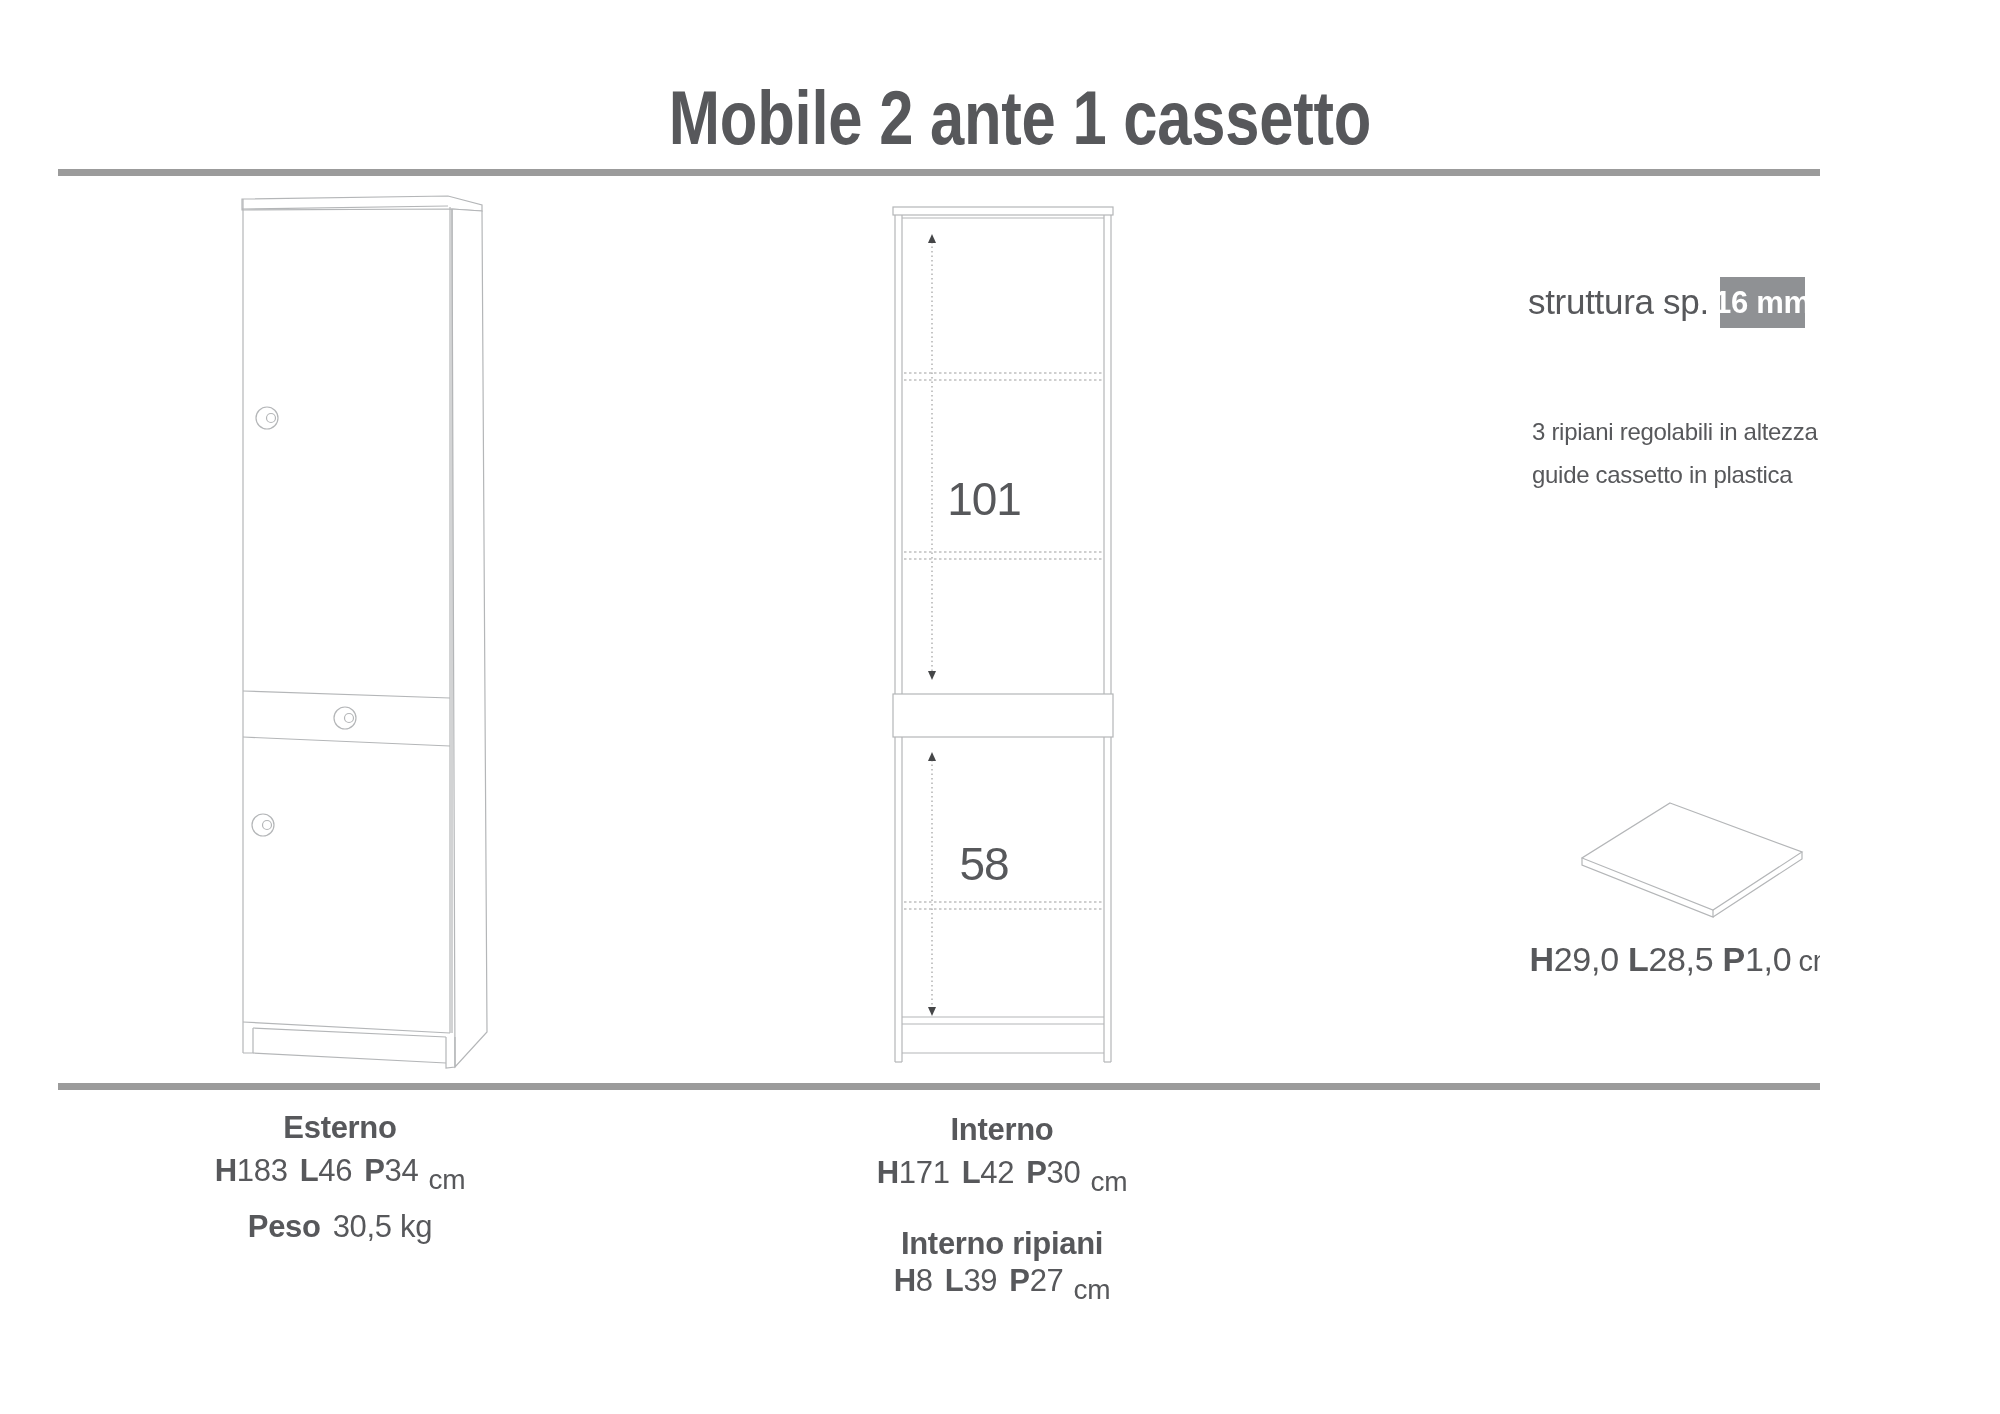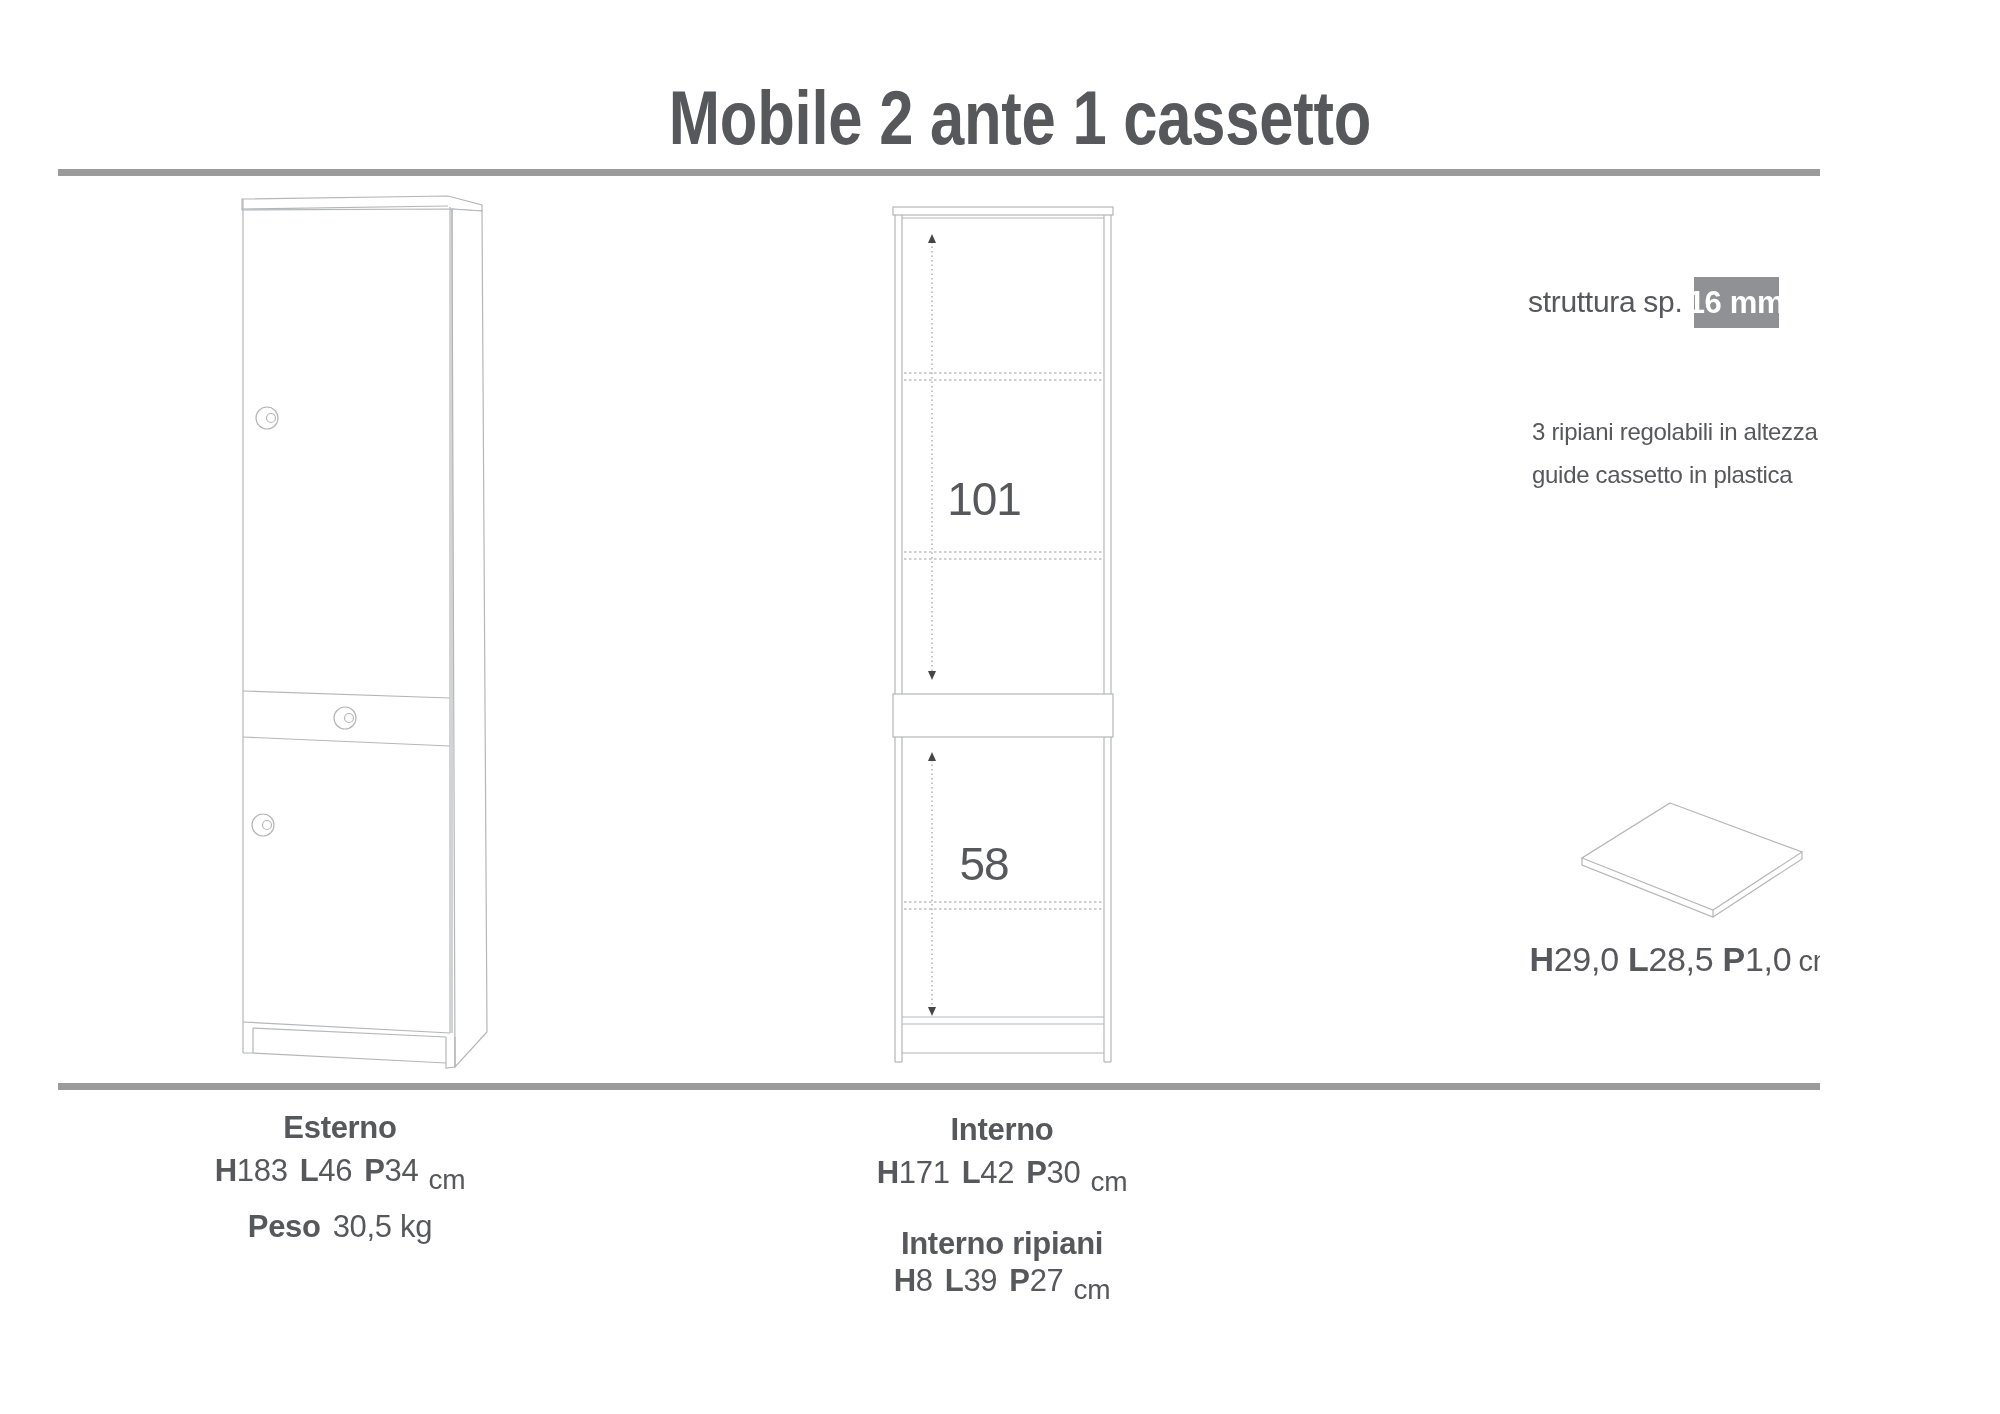--- a/index.html
+++ b/index.html
@@ -23,21 +23,21 @@
   .rule-bottom{top:1083px;}
   svg{display:block;}
   .ln{stroke:var(--line_light);stroke-width:1.2;fill:none;}
   .fillw{fill:#ffffff;stroke:var(--line_light);stroke-width:1.2;}
   .dash{stroke:var(--line_dash);stroke-width:1;fill:none;stroke-dasharray:2.5 2.5;}
   .dim{stroke:var(--line_dash);stroke-width:1.2;fill:none;stroke-dasharray:1.5 3;}
   .ah{fill:var(--arrow_dark);stroke:none;}
   .svgnum{font-family:"Liberation Sans","DejaVu Sans",sans-serif;font-size:46px;fill:var(--text_dark);
           text-anchor:middle;letter-spacing:-1px;}
   .struttura-row{top:276px;left:1528px;height:52px;display:flex;align-items:center;gap:11px;}
-  .struttura-label{font-size:30px;color:var(--text_dark);white-space:nowrap;}
+  .struttura-label{font-size:35px;color:var(--text_dark);white-space:nowrap;}
   .badge{width:85px;height:51px;background:var(--badge_bg);display:flex;flex-direction:row;
          align-items:center;justify-content:center;padding-top:1px;box-sizing:border-box;}
   .badge-text{color:var(--badge_text);font-size:31px;font-weight:bold;line-height:31px;white-space:nowrap;}
   .features{top:410px;left:1532px;font-size:24px;line-height:43px;color:var(--text_dark);white-space:nowrap;}
   .shelf-dims{top:940px;left:1528px;width:310px;text-align:center;font-size:34px;white-space:nowrap;}
   .shelf-dims .unit{font-size:29px;}
   .specline{width:320px;text-align:center;white-space:nowrap;font-size:31px;}
   .heading{font-weight:bold;}
   .dimrow{display:flex;justify-content:center;gap:12px;}
   .grp b{font-weight:bold;}

